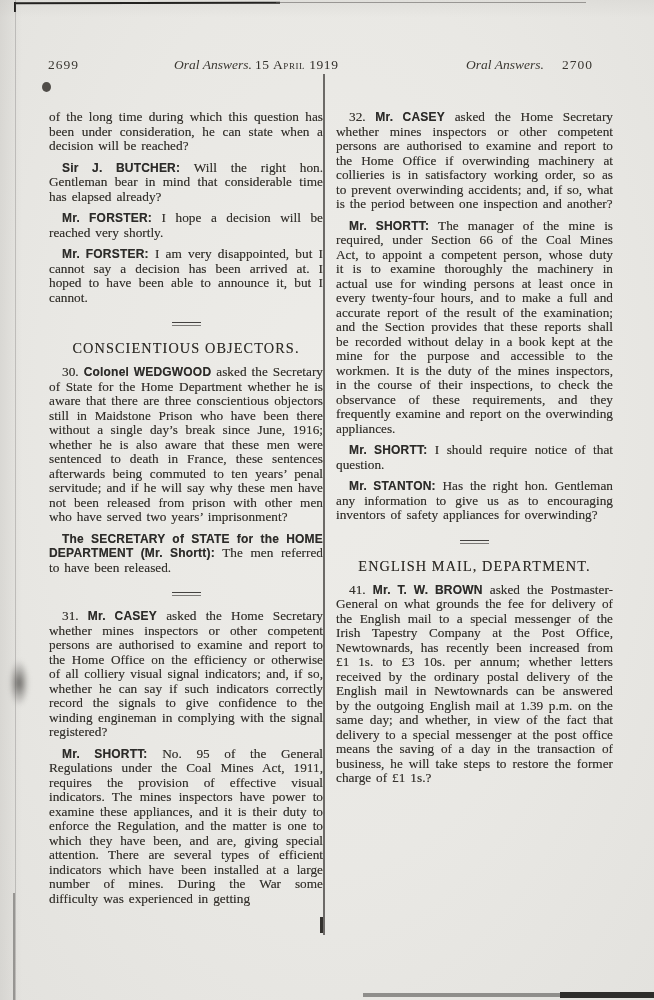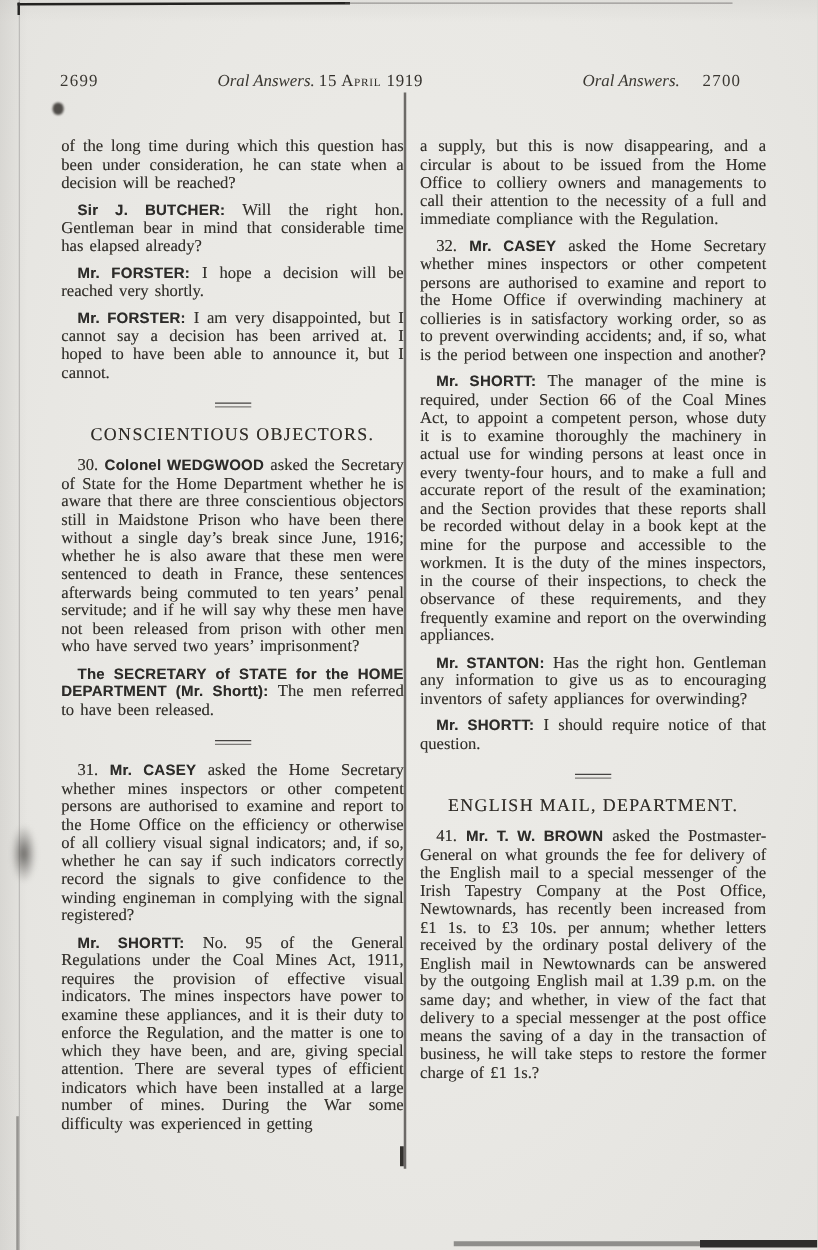--- a/index.html
+++ b/index.html
@@ -94,23 +94,22 @@
       <p class="para"><span class="speaker">Mr. FORSTER:</span><span class="body-run"> I am very disappointed, but I cannot say a decision has been arrived at.  I hoped to have been able to announce it, but I cannot.</span></p>
       <div class="sep"></div>
       <div class="heading">CONSCIENTIOUS OBJECTORS.</div>
       <p class="para"><span class="body-run">30. </span><span class="speaker">Colonel WEDGWOOD</span><span class="body-run"> asked the Secretary of State for the Home Department whether he is aware that there are three conscientious objectors still in Maidstone Prison who have been there without a single day’s break since June, 1916; whether he is also aware that these men were sentenced to death in France, these sentences afterwards being commuted to ten years’ penal servitude; and if he will say why these men have not been released from prison with other men who have served two years’ imprisonment?</span></p>
       <p class="para"><span class="speaker">The SECRETARY of STATE for the HOME DEPARTMENT (Mr. Shortt):</span><span class="body-run"> The men referred to have been released.</span></p>
       <div class="sep"></div>
       <p class="para"><span class="body-run">31. </span><span class="speaker">Mr. CASEY</span><span class="body-run"> asked the Home Secretary whether mines inspectors or other competent persons are authorised to examine and report to the Home Office on the efficiency or otherwise of all colliery visual signal indicators; and, if so, whether he can say if such indicators correctly record the signals to give confidence to the winding engineman in complying with the signal registered?</span></p>
       <p class="para"><span class="speaker">Mr. SHORTT:</span><span class="body-run"> No. 95 of the General Regulations under the Coal Mines Act, 1911, requires the provision of effective visual indicators.  The mines inspectors have power to examine these appliances, and it is their duty to enforce the Regulation, and the matter is one to which they have been, and are, giving special attention.  There are several types of efficient indicators which have been installed at a large number of mines.  During the War some difficulty was experienced in getting</span></p>
     </div>
   <div class="col" id="col-right">
-      <p class="para cont"><span class="body-run">a supply, but this is now disappearing, and a circular is about to be issued from the Home Office to colliery owners and managements to call their attention to the necessity of a full and immediate compliance with the Regulation.</span></p>
       <p class="para"><span class="body-run">32. </span><span class="speaker">Mr. CASEY</span><span class="body-run"> asked the Home Secretary whether mines inspectors or other competent persons are authorised to examine and report to the Home Office if overwinding machinery at collieries is in satisfactory working order, so as to prevent overwinding accidents; and, if so, what is the period between one inspection and another?</span></p>
       <p class="para"><span class="speaker">Mr. SHORTT:</span><span class="body-run"> The manager of the mine is required, under Section 66 of the Coal Mines Act, to appoint a competent person, whose duty it is to examine thoroughly the machinery in actual use for winding persons at least once in every twenty-four hours, and to make a full and accurate report of the result of the examination; and the Section provides that these reports shall be recorded without delay in a book kept at the mine for the purpose and accessible to the workmen. It is the duty of the mines inspectors, in the course of their inspections, to check the observance of these requirements, and they frequently examine and report on the overwinding appliances.</span></p>
+      <p class="para"><span class="speaker">Mr. SHORTT:</span><span class="body-run"> I should require notice of that question.</span></p>
       <p class="para"><span class="speaker">Mr. STANTON:</span><span class="body-run"> Has the right hon. Gentleman any information to give us as to encouraging inventors of safety appliances for overwinding?</span></p>
-      <p class="para"><span class="speaker">Mr. SHORTT:</span><span class="body-run"> I should require notice of that question.</span></p>
       <div class="sep"></div>
       <div class="heading">ENGLISH MAIL, DEPARTMENT.</div>
       <p class="para"><span class="body-run">41. </span><span class="speaker">Mr. T. W. BROWN</span><span class="body-run"> asked the Postmaster-General on what grounds the fee for delivery of the English mail to a special messenger of the Irish Tapestry Company at the Post Office, Newtownards, has recently been increased from £1 1s. to £3 10s. per annum; whether letters received by the ordinary postal delivery of the English mail in Newtownards can be answered by the outgoing English mail at 1.39 p.m. on the same day; and whether, in view of the fact that delivery to a special messenger at the post office means the saving of a day in the transaction of business, he will take steps to restore the former charge of £1 1s.?</span></p>
     </div>
 
 </div>
 
 </body></html>

